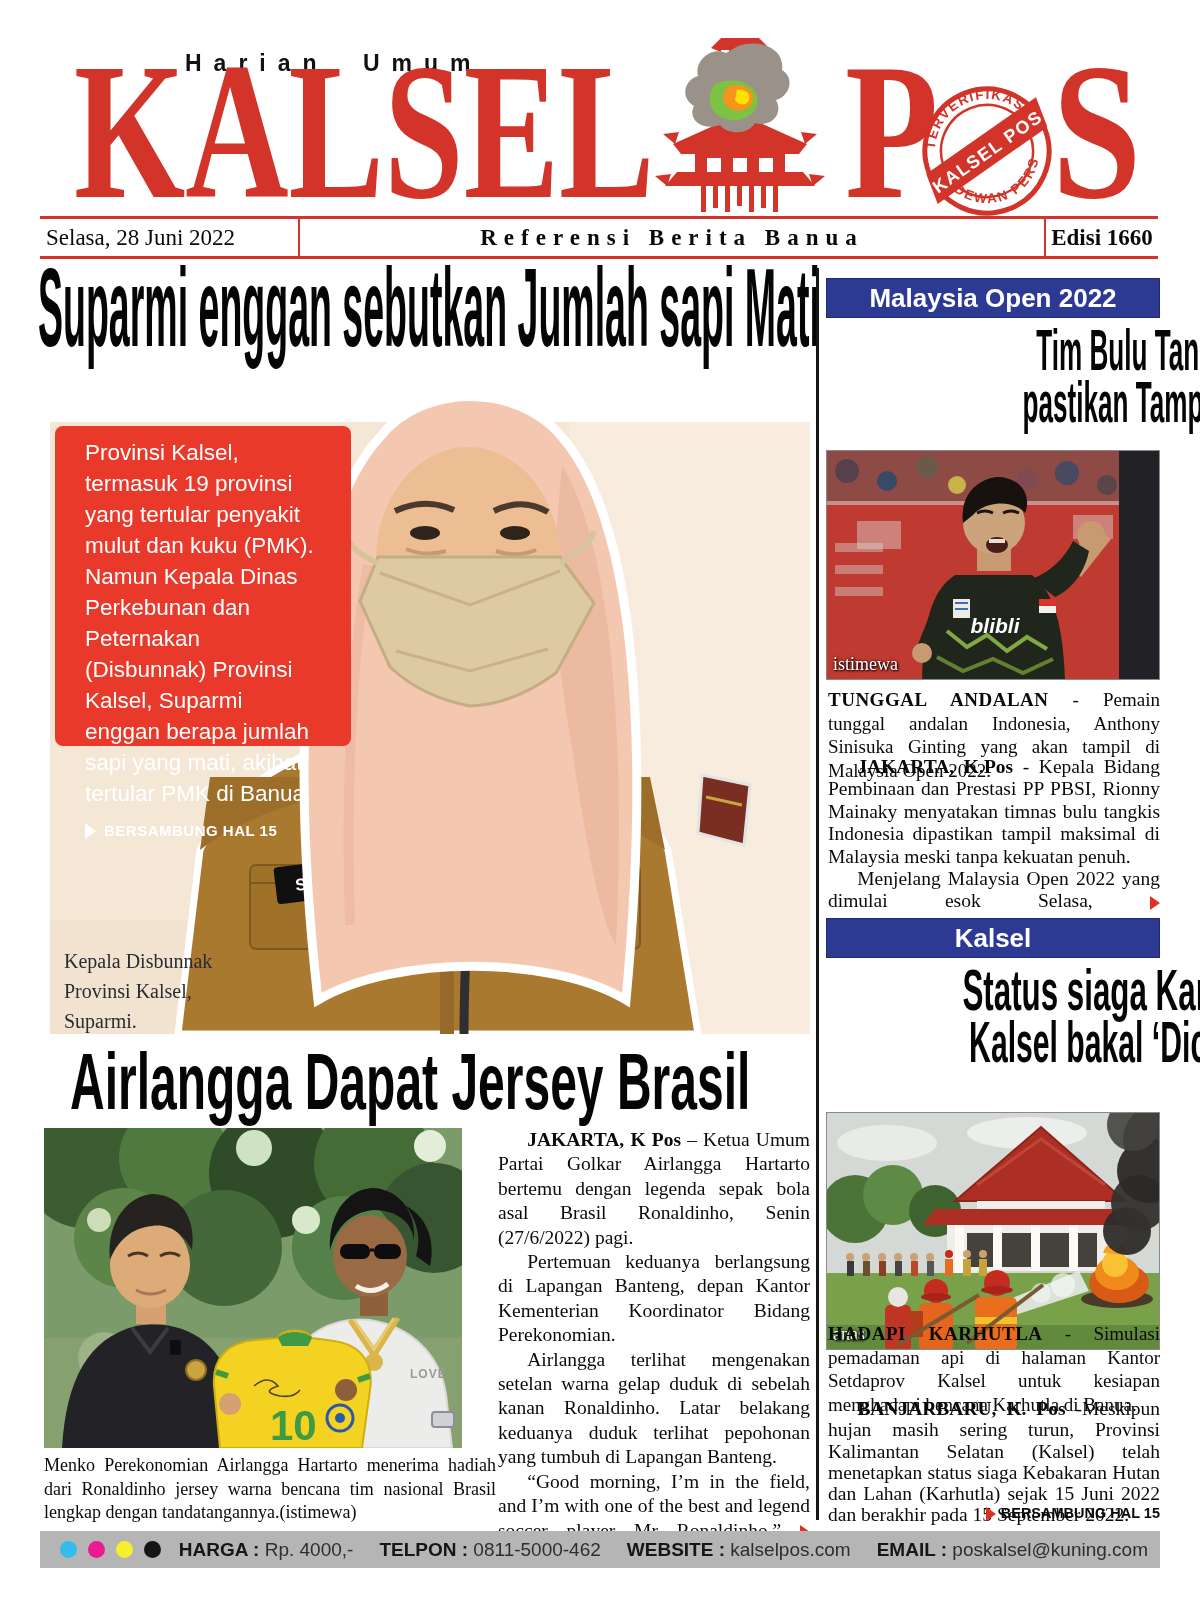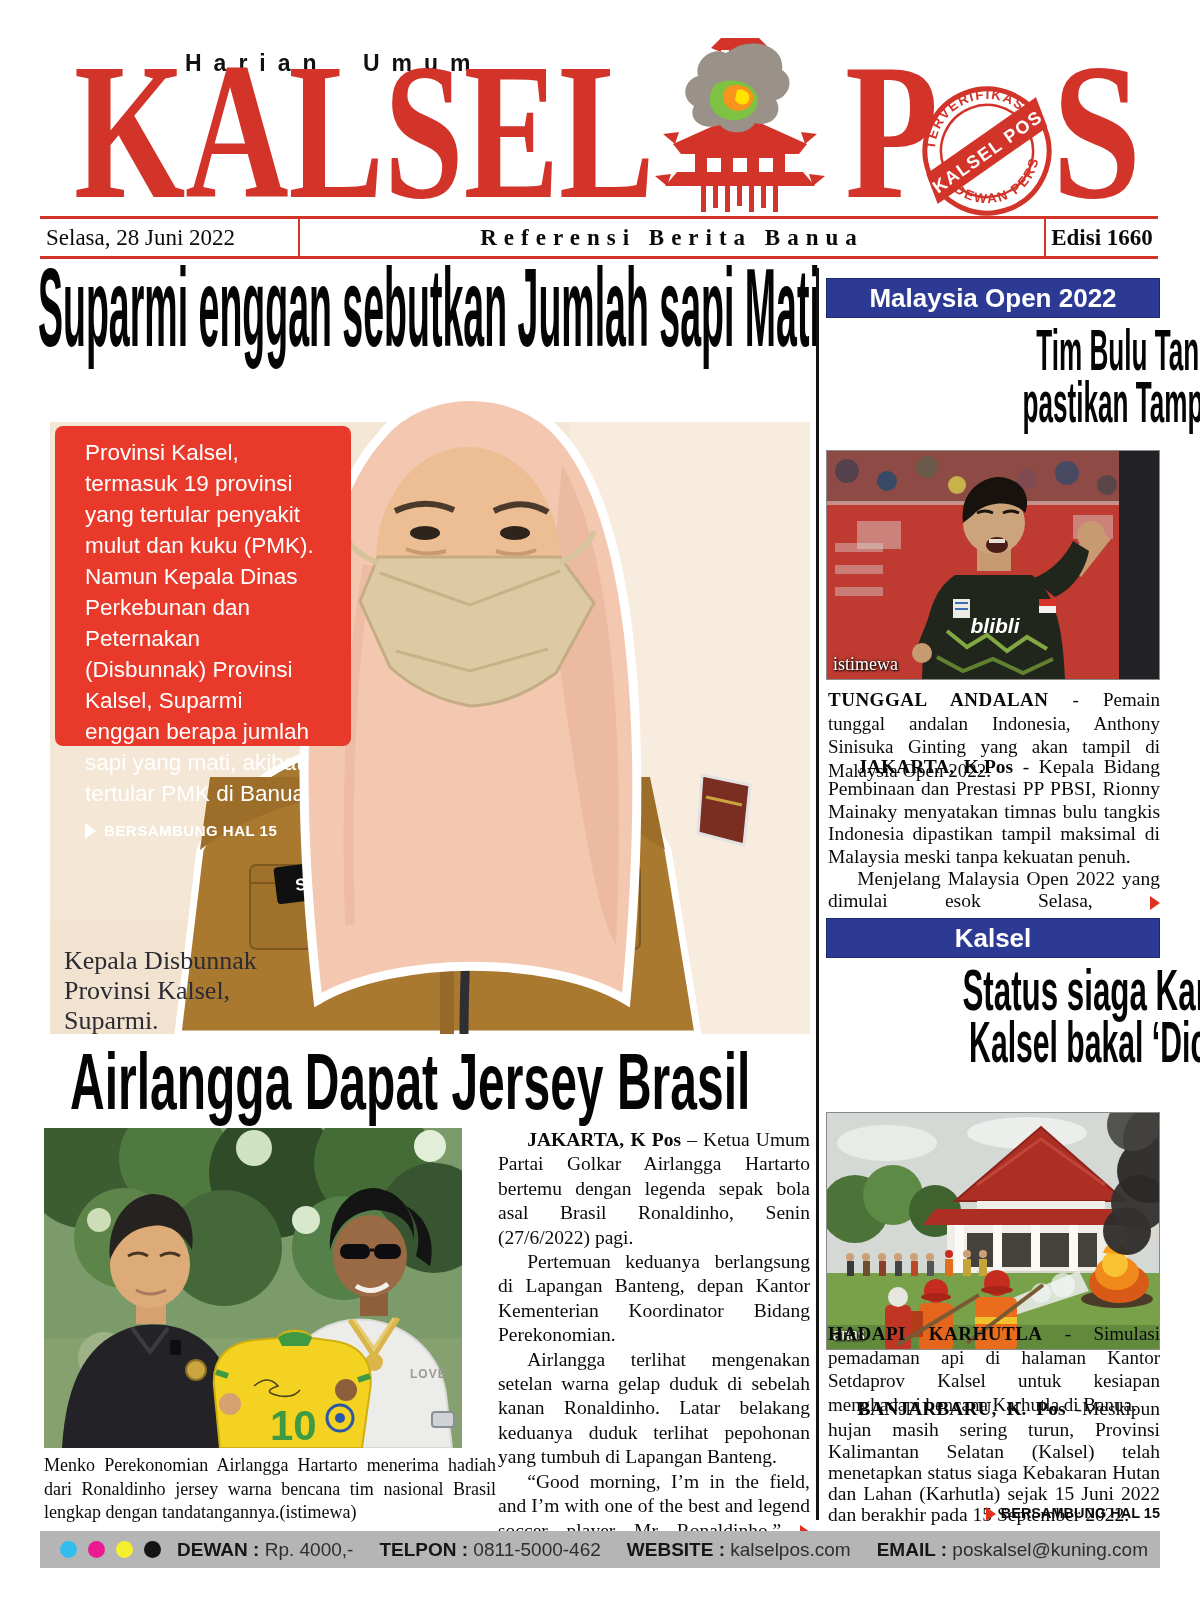--- a/index.html
+++ b/index.html
@@ -51,21 +51,21 @@
   .tri-w{width:0;height:0;border-left:11px solid #fff;border-top:8px solid transparent;border-bottom:8px solid transparent;}
   .tri-r{width:0;height:0;border-left:10px solid #e03020;border-top:7px solid transparent;border-bottom:7px solid transparent;display:inline-block;vertical-align:middle;}
   .more-inline{font-family:"Liberation Sans",sans-serif;font-size:14.5px;font-weight:bold;color:#0a0a0a;white-space:nowrap;}
 
   
   .photo{overflow:hidden;}
   .credit{position:absolute;left:6px;bottom:4px;font-family:"Liberation Serif",serif;
           font-size:18px;color:#fff;text-shadow:0 0 3px #000,1px 1px 2px #000;}
   .ph-border{border:1px solid #8a8a8a;box-sizing:border-box;}
 
-  .lead-caption{left:64px;top:946px;font-size:26px;line-height:30px;color:#2b2b33;white-space:pre-line;}
+  .lead-caption{left:64px;top:946px;font-size:20px;line-height:30px;color:#2b2b33;white-space:pre-line;}
 
   
   .body-col{text-align:justify;}
   .body-col p{margin:0;text-indent:1.5em;}
   .lead-in{font-weight:bold;}
   .cap{font-size:19px;line-height:23.6px;text-align:justify;}
   .cap .lead-in{letter-spacing:.5px;}
 
   .mid-col{left:498px;top:1128px;width:312px;font-size:19.5px;line-height:24.4px;}
   .bad-body{left:828px;top:756px;width:332px;font-size:19.5px;line-height:22.4px;}
@@ -459,20 +459,20 @@
   </div>
 
   <div class="abs footer">
     <div class="dots">
       <span class="dot" style="background:#33bdef;"></span>
       <span class="dot" style="background:#ec1a90;"></span>
       <span class="dot" style="background:#f6ef2e;"></span>
       <span class="dot" style="background:#151515;"></span>
     </div>
     <div class="foot-text">
-      <span><b>DEWAN :</b> <span class="val">Rp. 4000,-</span></span>
+      <span><b>HARGA :</b> <span class="val">Rp. 4000,-</span></span>
       <span><b>TELPON :</b> <span class="val">0811-5000-462</span></span>
       <span><b>WEBSITE :</b> <span class="val">kalselpos.com</span></span>
       <span><b>EMAIL :</b> <span class="val">poskalsel@kuning.com</span></span>
     </div>
   </div>
 
 </div>
 
 </body></html>

